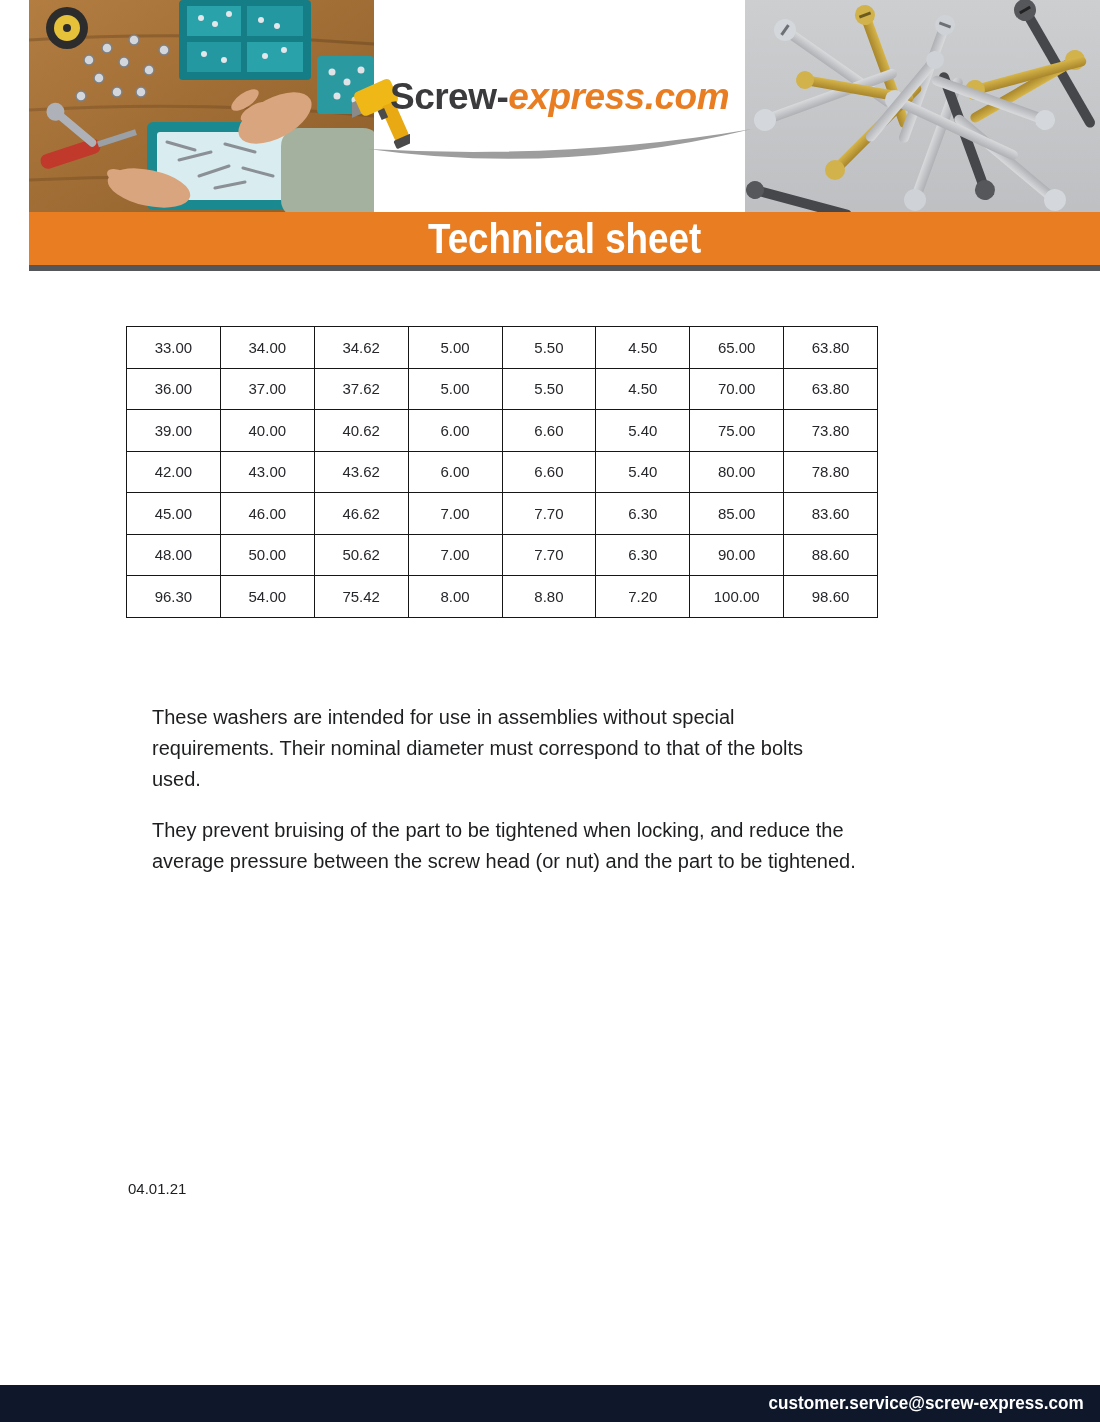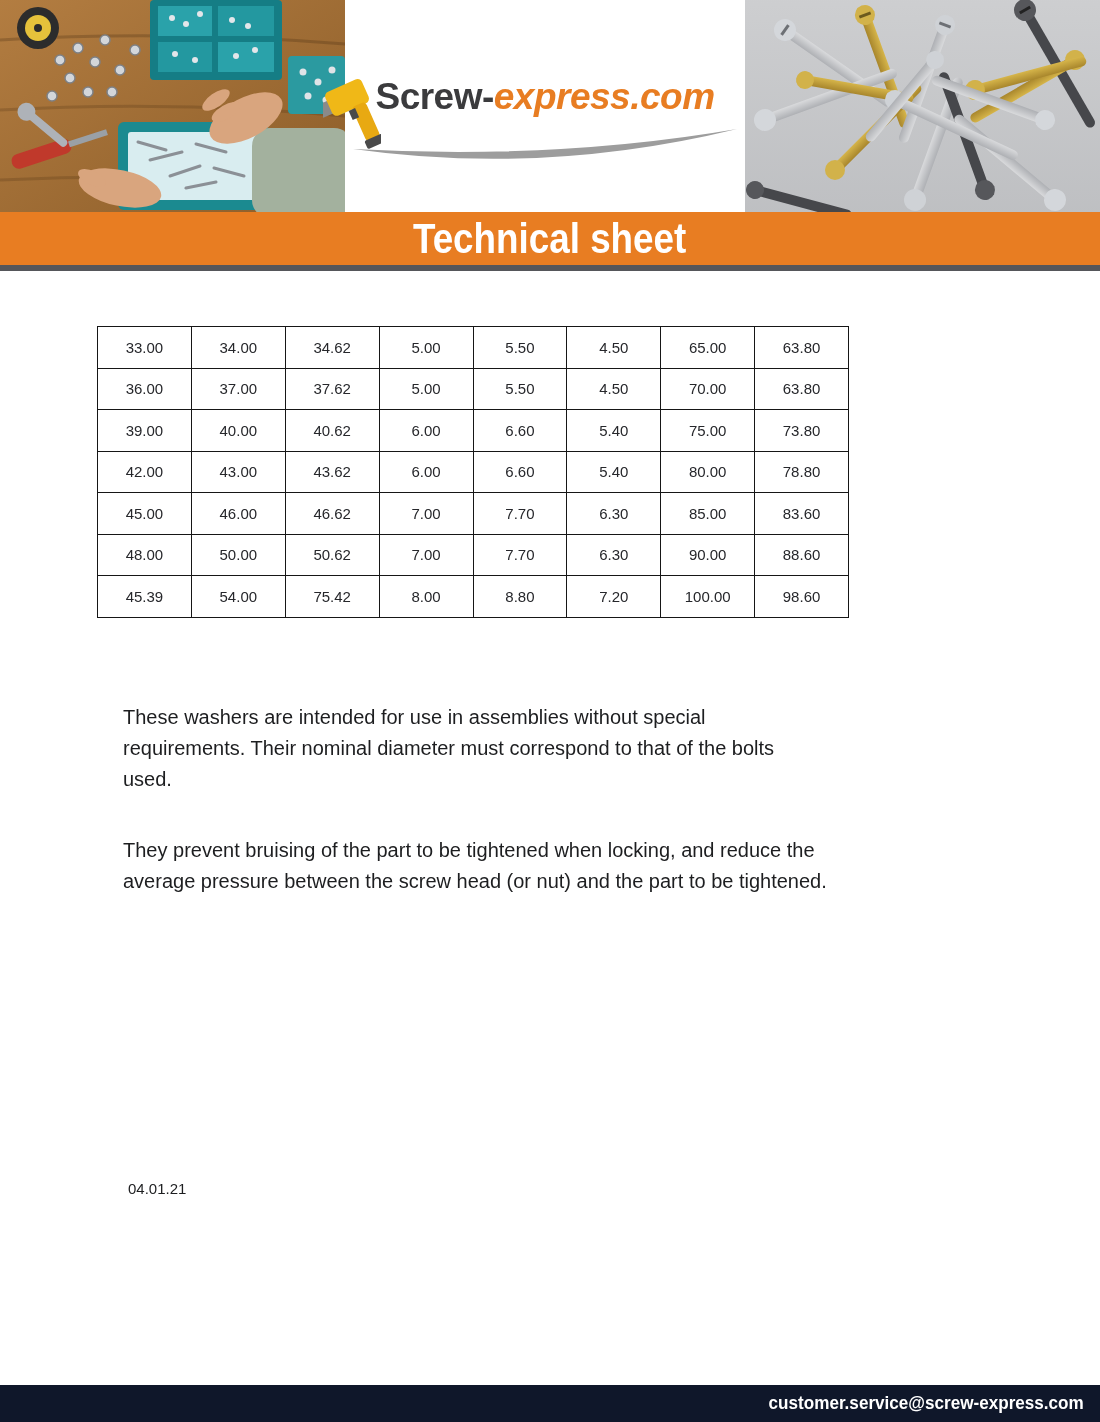--- a/index.html
+++ b/index.html
@@ -4,20 +4,21 @@
 <style>
   * { margin:0; padding:0; box-sizing:border-box; }
   html,body { background:#ffffff; }
   .page {
     position:relative;
     width:1100px; height:1422px;
     margin:0 auto;
     background:#ffffff;
     font-family:"Liberation Sans", sans-serif;
     overflow:hidden;
+    padding-left:29px;
   }
 
   
   .header { display:flex; height:212px; width:100%; }
   .photo-left  { width:345px; height:212px; flex:0 0 auto; }
   .photo-right { width:355px; height:212px; flex:0 0 auto; margin-left:auto; }
   .photo-left svg, .photo-right svg { display:block; width:100%; height:100%; }
   .logo-zone { flex:1 1 auto; position:relative; }
   .logo {
     position:absolute; left:50%; top:76px; transform:translateX(-50%);
@@ -50,21 +51,21 @@
   table.spec td {
     border:1.5px solid #161616;
     height:41.5px;
     text-align:center; vertical-align:middle;
     font-size:15px; color:#26272b;
   }
 
   
   .content { margin:84px 0 0 123px; color:#1d1e20; }
   .para { font-size:20px; line-height:31px; }
-  .para + .para { margin-top:40px; }
+  .para + .para { margin-top:20px; }
 
   .date-label {
     position:absolute; left:128px; top:1180px;
     font-size:15px; color:#1d1e20;
   }
 
   
   .footer {
     position:absolute; left:0; right:0; bottom:0;
     height:37px; background:#0f172a;
@@ -338,21 +339,21 @@
           <td>48.00</td>
           <td>50.00</td>
           <td>50.62</td>
           <td>7.00</td>
           <td>7.70</td>
           <td>6.30</td>
           <td>90.00</td>
           <td>88.60</td>
         </tr>
         <tr>
-          <td>45.39</td>
+          <td>96.30</td>
           <td>54.00</td>
           <td>75.42</td>
           <td>8.00</td>
           <td>8.80</td>
           <td>7.20</td>
           <td>100.00</td>
           <td>98.60</td>
         </tr>
       </tbody>
   </table>

